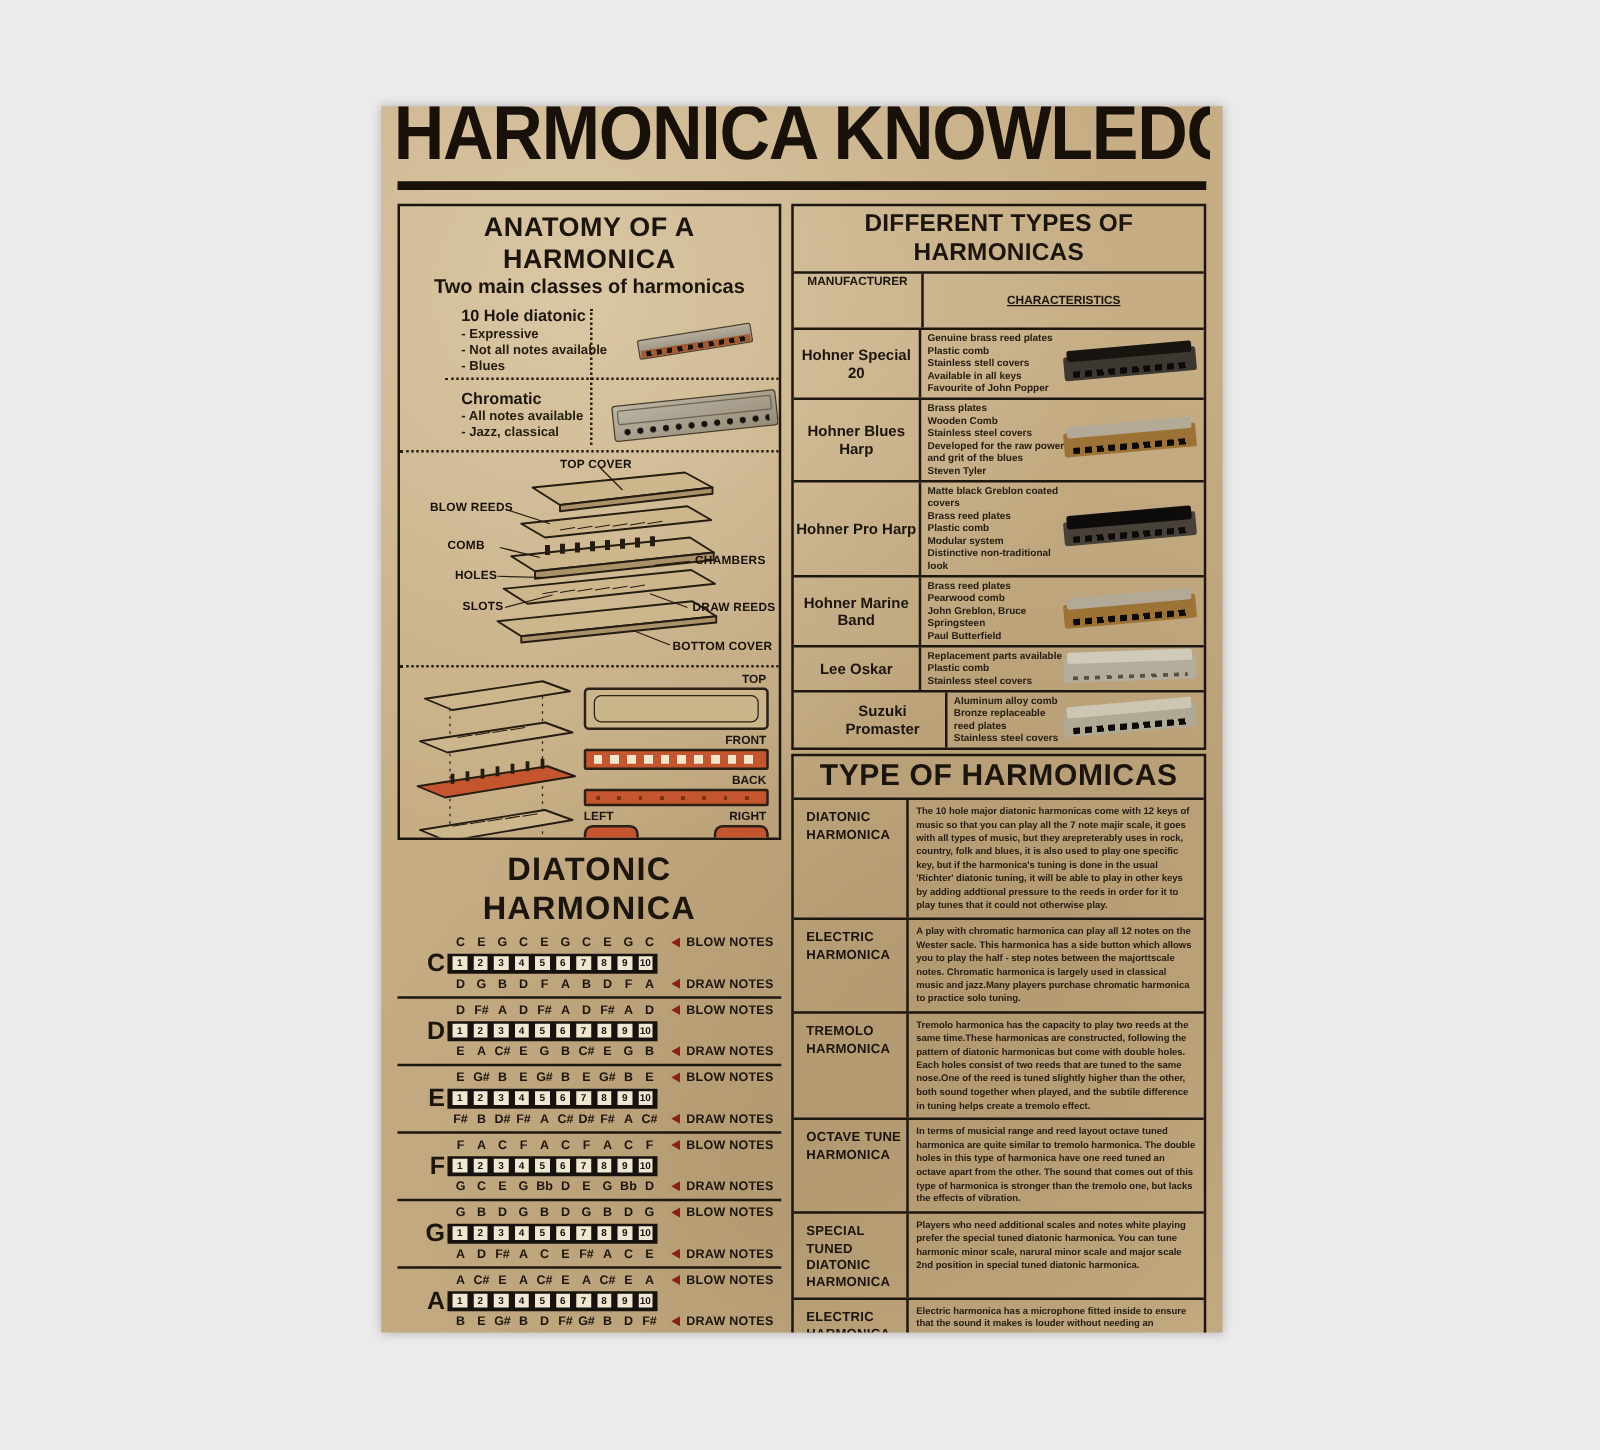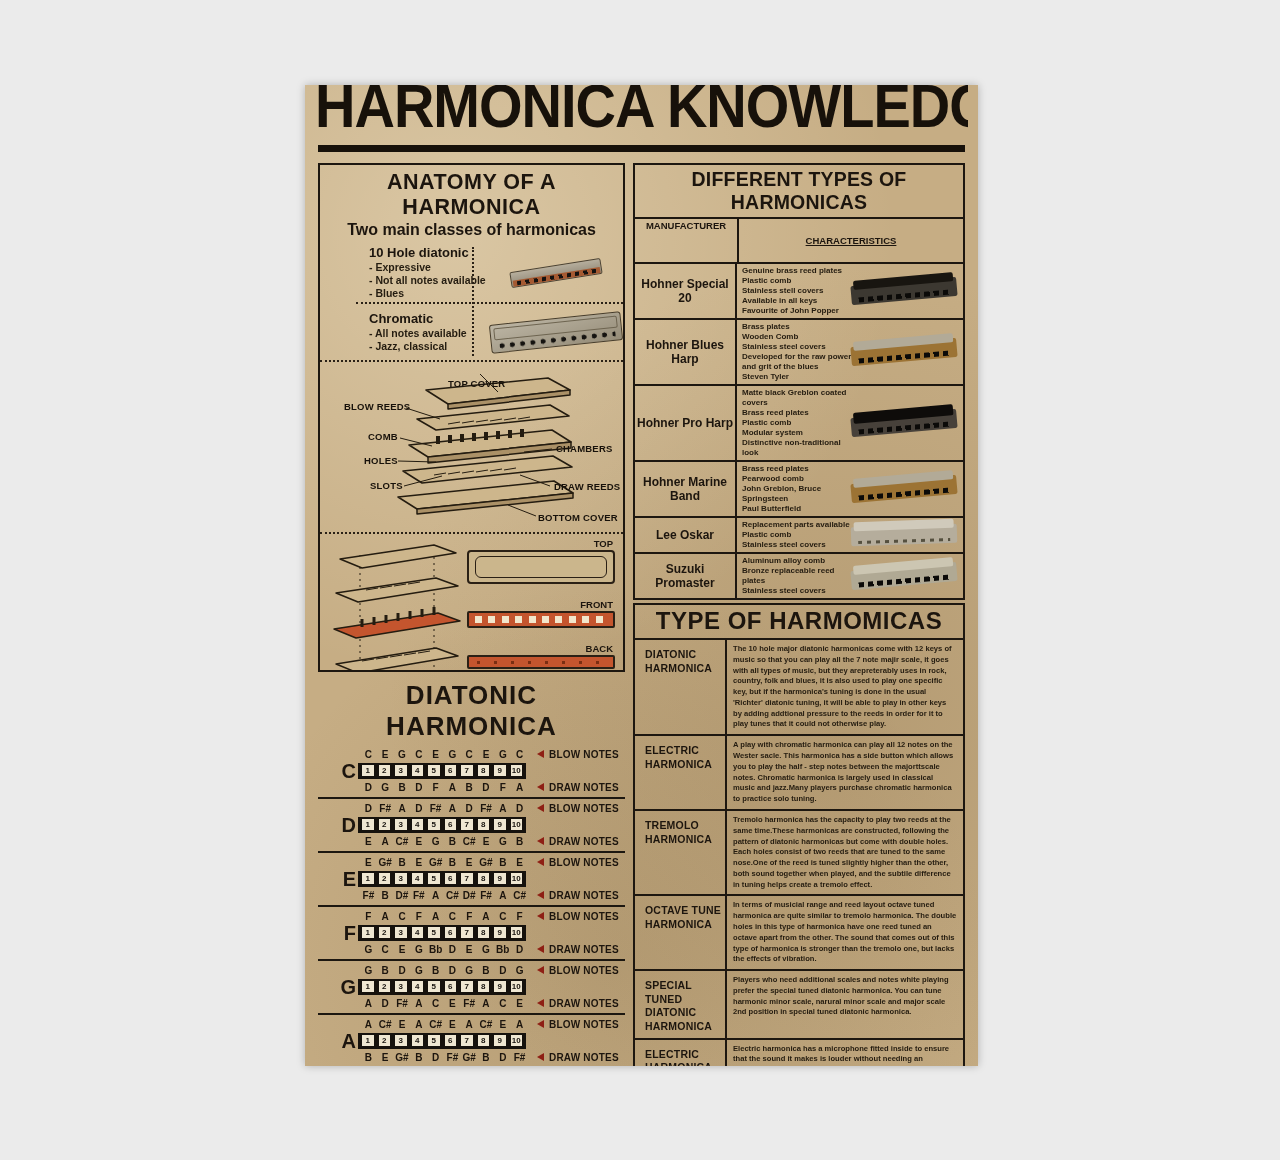--- a/index.html
+++ b/index.html
@@ -41,21 +41,21 @@
   .mini-chromatic{width:130px;height:27px;background:linear-gradient(168deg,#bcb5a4,#958c78);transform:rotate(-6deg);border-radius:3px;border:1px solid #453c2c;}
   .mini-chromatic::before{content:"";position:absolute;left:3px;right:3px;top:3px;height:10px;border:1px solid #6d6450;border-radius:2px;}
   .mini-chromatic::after{content:"";position:absolute;left:6px;right:6px;bottom:1px;height:9px;
     background-image:radial-gradient(circle at 4px 4px,#151310 2.3px,rgba(0,0,0,0) 2.7px);background-size:10.3px 9px;background-repeat:repeat-x;}
   .exploded{position:relative;height:170px;border-bottom:2px dotted #2a2116;}
   .exploded svg{position:absolute;left:0;top:0;width:100%;height:100%;}
   .dlabel{position:absolute;font-size:9.5px;font-weight:bold;letter-spacing:.2px;color:#17110a;white-space:nowrap;}
   .views{display:flex;height:183px;padding:3px 4px 0 2px;box-sizing:border-box;}
   .views-stack{width:145px;flex:none;}
   .views-list{flex:1;display:flex;flex-direction:column;align-items:flex-end;padding-right:4px;}
-  .view-item{display:flex;flex-direction:column;align-items:flex-end;margin-bottom:14px;}
+  .view-item{display:flex;flex-direction:column;align-items:flex-end;margin-bottom:2px;}
   .vlabel{font-size:9.5px;font-weight:bold;margin:1px 2px 1px 0;}
   .v-top,.v-bottom{width:148px;height:34px;background:#cbb68c;border:2px solid #2a2015;border-radius:4px;box-sizing:border-box;position:relative;}
   .v-top::after,.v-bottom::after{content:"";position:absolute;inset:4px 6px;border:1.5px solid #2a2015;border-radius:6px;}
   .v-front{width:148px;height:17px;background:#c4552e;border:2px solid #2a2015;border-radius:2px;box-sizing:border-box;position:relative;}
   .v-front::after{content:"";position:absolute;left:6px;right:6px;top:3px;height:7px;
     background-image:repeating-linear-gradient(90deg,#f2e6cc 0 7px,rgba(0,0,0,0) 7px 13.4px);}
   .v-back{width:148px;height:14px;background:#c4552e;border:2px solid #2a2015;border-radius:2px;box-sizing:border-box;position:relative;}
   .v-back::after{content:"";position:absolute;left:8px;right:8px;top:4px;height:3px;
     background-image:repeating-linear-gradient(90deg,#7a2e12 0 3px,rgba(0,0,0,0) 3px 17px);}
   .lr-row{display:flex;width:148px;justify-content:space-between;}
@@ -78,21 +78,21 @@
   .key-letter{width:40px;flex:none;text-align:right;font-size:20px;font-weight:bold;line-height:16px;padding-right:2px;box-sizing:border-box;}
   .bar{width:168px;flex:none;background:#16120d;display:flex;align-items:center;justify-content:space-between;padding:2px 4px;box-sizing:border-box;height:16px;}
   .hole{width:11.5px;height:11.5px;background:#efe7d2;color:#16120d;font-size:8px;font-weight:bold;display:flex;align-items:center;justify-content:center;}
   
   .types-box{min-height:322px;}
   .types-box h2{font-size:19.5px;font-weight:bold;text-align:center;margin:3px 2px;letter-spacing:.2px;}
   .thead{display:flex;border-top:2px solid #1d1710;border-bottom:2px solid #1d1710;font-size:9.5px;font-weight:bold;}
   .th1{width:102px;flex:none;border-right:2px solid #1d1710;text-align:center;padding:1px 0;}
   .th2{flex:1;text-align:center;padding:16px 0;text-decoration:underline;}
   .trow{display:flex;border-bottom:2px solid #1d1710;position:relative;}
-  .trow:last-child{border-bottom:none;}
+  .trow:last-child{border-bottom:none;margin-left:21px;}
   .tname{width:102px;flex:none;border-right:2px solid #1d1710;display:flex;align-items:center;justify-content:center;text-align:center;font-size:12px;font-weight:bold;padding:2px;box-sizing:border-box;}
   .ttraits{flex:1;padding:2px 110px 2px 5px;position:relative;}
   .trait{font-size:8px;font-weight:bold;line-height:1.25;color:#241c10;}
   .harp{position:absolute;right:6px;top:50%;transform:translateY(-50%) rotate(-5deg);width:106px;height:19px;border-radius:2px;}
   .harp::before{content:"";position:absolute;left:3px;right:3px;top:-5px;height:9px;border-radius:2px;}
   .harp::after{content:"";position:absolute;left:7px;right:7px;bottom:2px;height:5px;
     background-image:repeating-linear-gradient(90deg,#0b0a08 0 5.5px,rgba(0,0,0,0) 5.5px 9.4px);}
   .harp-dark{background:#3c3831;}.harp-dark::before{background:#181510;}
   .harp-wood{background:#9c7334;}.harp-wood::before{background:#b2aa97;}
   .harp-black{background:#47413a;}.harp-black::before{background:#0e0c0a;height:11px;}
@@ -196,23 +196,23 @@
             <line x1="160" y1="12" x2="178" y2="30"></line>
             <line x1="86" y1="46" x2="120" y2="57"></line>
             <line x1="80" y1="76" x2="112" y2="84"></line>
             <line x1="78" y1="99" x2="116" y2="100"></line>
             <line x1="84" y1="124" x2="122" y2="114"></line>
             <line x1="232" y1="87" x2="204" y2="90"></line>
             <line x1="230" y1="124" x2="200" y2="113"></line>
             <line x1="216" y1="154" x2="188" y2="143"></line>
           </g>
         </svg>
-        <span class="dlabel" style="left:128px;top:16px">TOP COVER</span>
+        <span class="dlabel" style="left:128px;top:4px">TOP COVER</span>
         <span class="dlabel" style="left:24px;top:39px">BLOW REEDS</span>
-        <span class="dlabel" style="left:48px;top:69px">COMB</span>
+        <span class="dlabel" style="left:38px;top:69px">COMB</span>
         <span class="dlabel" style="left:44px;top:93px">HOLES</span>
         <span class="dlabel" style="left:50px;top:118px">SLOTS</span>
         <span class="dlabel" style="left:236px;top:81px">CHAMBERS</span>
         <span class="dlabel" style="left:234px;top:119px">DRAW REEDS</span>
         <span class="dlabel" style="left:218px;top:150px">BOTTOM COVER</span>
       </div>
 
       <div class="views">
         <div class="views-stack">
           <svg viewBox="0 0 145 176" style="width:145px;height:176px;">

